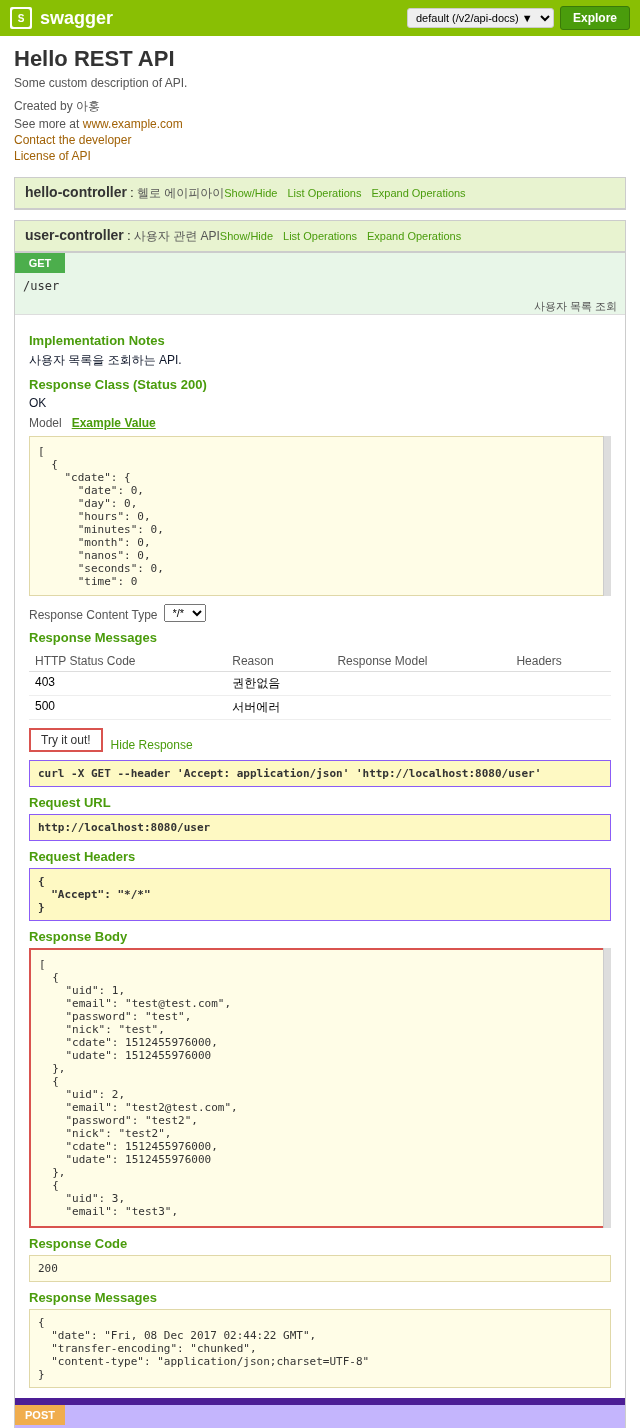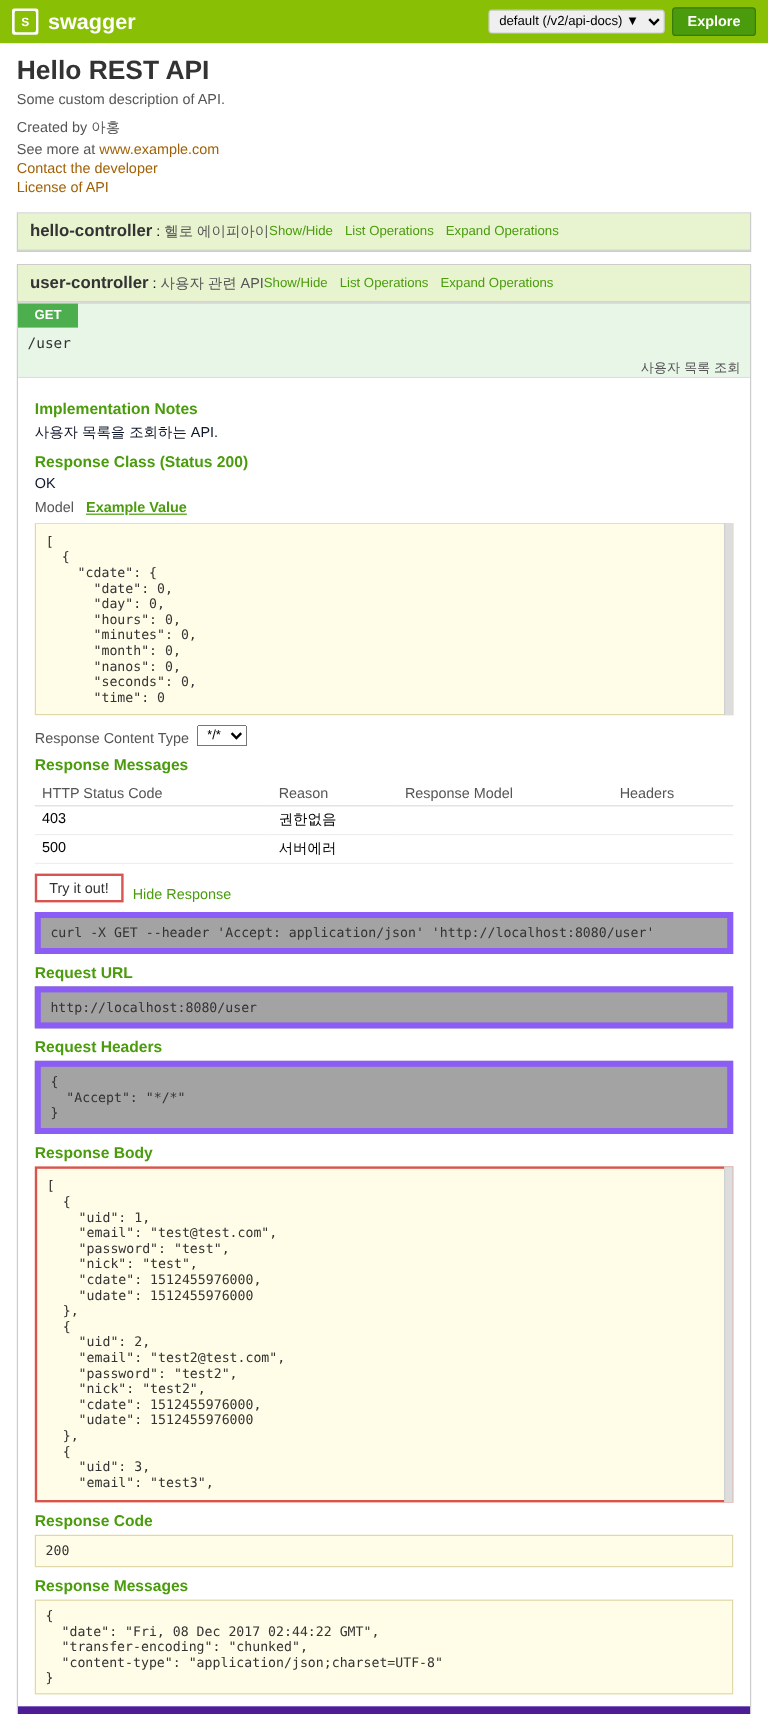--- a/index.html
+++ b/index.html
@@ -63,21 +63,21 @@
     .response-table th { text-align: left; padding: 3px 6px; color: #555; font-weight: normal; border-bottom: 1px solid #ddd; }
     .response-table td { padding: 3px 6px; border-bottom: 1px solid #eee; vertical-align: top; }
 
     
     .try-btn { background: #fff; border: 2px solid #d9534f; color: #333; padding: 3px 10px; font-size: 12px; cursor: pointer; font-weight: normal; }
     .hide-link { color: #4a9c0c; text-decoration: none; font-size: 12px; cursor: pointer; margin-left: 8px; }
 
     
     .curl-section { margin-top: 8px; }
     .curl-label { font-size: 13px; font-weight: bold; color: #4a9c0c; margin-bottom: 4px; }
-    .curl-code { background: #a3a3a3; border: 5px solid #8b5cf6; padding: 6px 8px; font-family: monospace; font-size: 11px; color: #333; word-break: break-all; }
+    .curl-code { background: #fef9c3; border: 1px solid #8b5cf6; padding: 6px 8px; font-family: monospace; font-size: 11px; color: #333; word-break: break-all; font-weight: bold; }
 
     
     .response-body-block { background: #fffde7; border: 2px solid #d9534f; padding: 8px; font-family: monospace; font-size: 11px; color: #333; max-height: 300px; overflow-y: auto; }
 
     
     .response-code-block { background: #fffde7; border: 1px solid #e0d8a8; padding: 6px 8px; font-family: monospace; font-size: 11px; color: #333; }
 
     
     .response-headers-block { background: #fffde7; border: 1px solid #e0d8a8; padding: 6px 8px; font-family: monospace; font-size: 11px; color: #333; }
     .operation-row-post { background: #fef9e8; }

